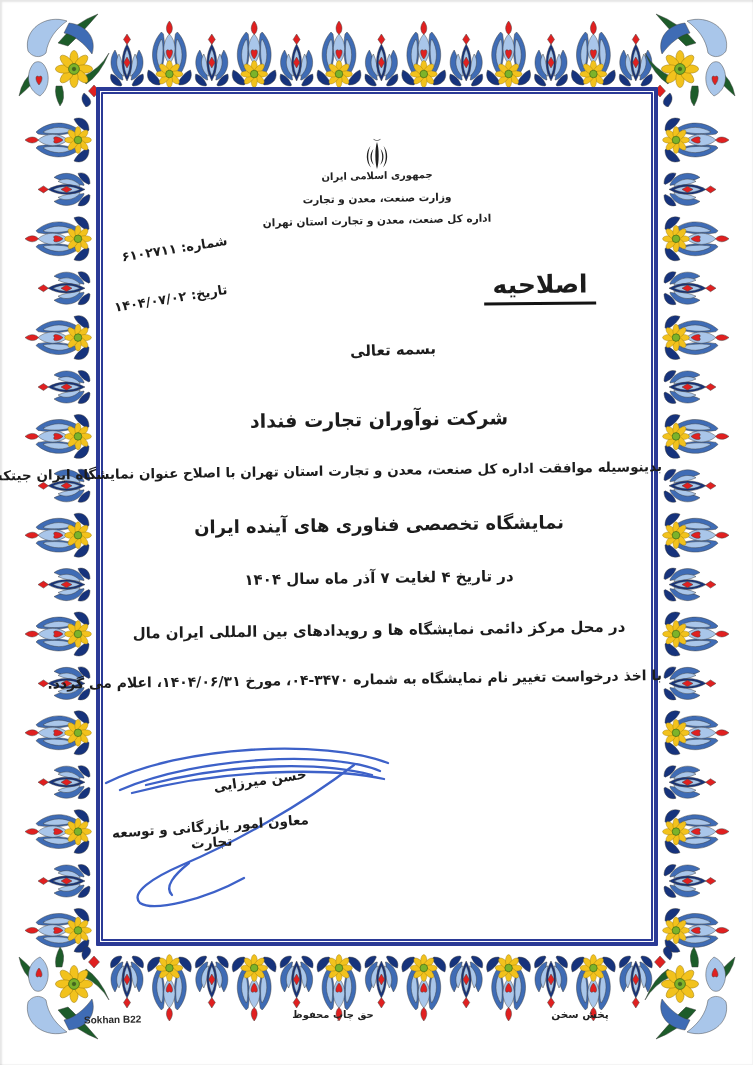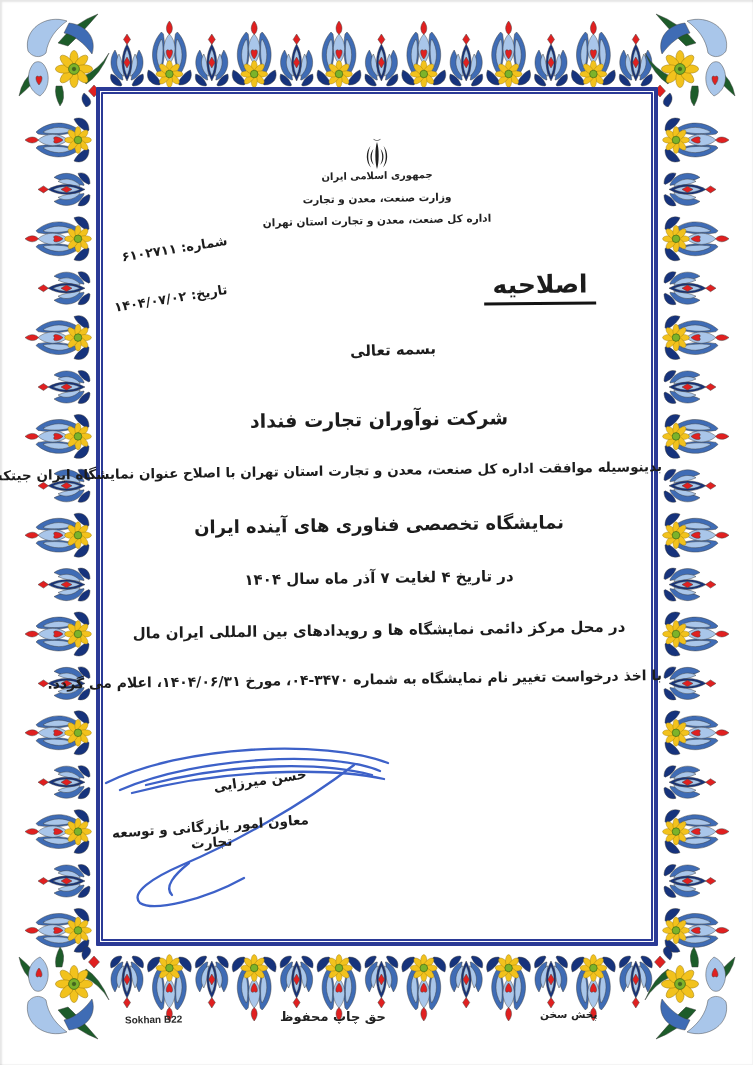--- a/index.html
+++ b/index.html
@@ -44,24 +44,24 @@
   #b-intro{top:462px;font-size:13.5px;font-weight:600;transform:rotate(-0.8deg);}
   #b-newname{top:514px;font-size:18px;font-weight:700;transform:rotate(-0.8deg);}
   #b-daterange{top:569px;font-size:15px;font-weight:600;transform:rotate(-0.8deg);}
   #b-venue{top:621px;font-size:15px;font-weight:600;transform:rotate(-0.8deg);}
   #b-closing{top:671px;font-size:14px;font-weight:600;transform:rotate(-0.8deg);}
   
   #sig-svg{left:92px;top:733px;width:312px;height:182px;}
   #signer-name{left:205px;top:772px;width:110px;font-size:13.5px;font-weight:700;transform:rotate(-8deg);text-align:center;}
   #signer-title{left:106px;top:818px;width:210px;font-size:13.5px;font-weight:700;transform:rotate(-4deg);text-align:center;}
   
-  .latin{font-family:"Liberation Sans",sans-serif;margin-left:41px;}
+  .latin{font-family:"Liberation Sans",sans-serif;}
   #footer-left{left:84px;top:1014px;font-size:10px;font-weight:600;color:#2a2a2a;transform:rotate(-1deg);}
-  #footer-center{left:268px;top:1009px;width:130px;font-size:13px;font-weight:600;text-align:center;color:#222;}
-  #footer-right{left:540px;top:1008px;width:80px;font-size:10.5px;font-weight:600;text-align:left;color:#222;}
+  #footer-center{left:268px;top:1009px;width:130px;font-size:10px;font-weight:600;text-align:center;color:#222;}
+  #footer-right{left:540px;top:1008px;width:80px;font-size:10.5px;font-weight:600;text-align:center;color:#222;}
   #camscanner{right:8px;top:1038px;font-size:15.5px;color:#3f3f3f;letter-spacing:.2px;}
   svg{display:block;}
 </style>
 </head>
 <body>
 
 <div id="page">
 
   <svg id="border-svg" class="abs" width="753" height="1065" viewBox="0 0 753 1065" style="left:0;top:0;">
   <defs>

